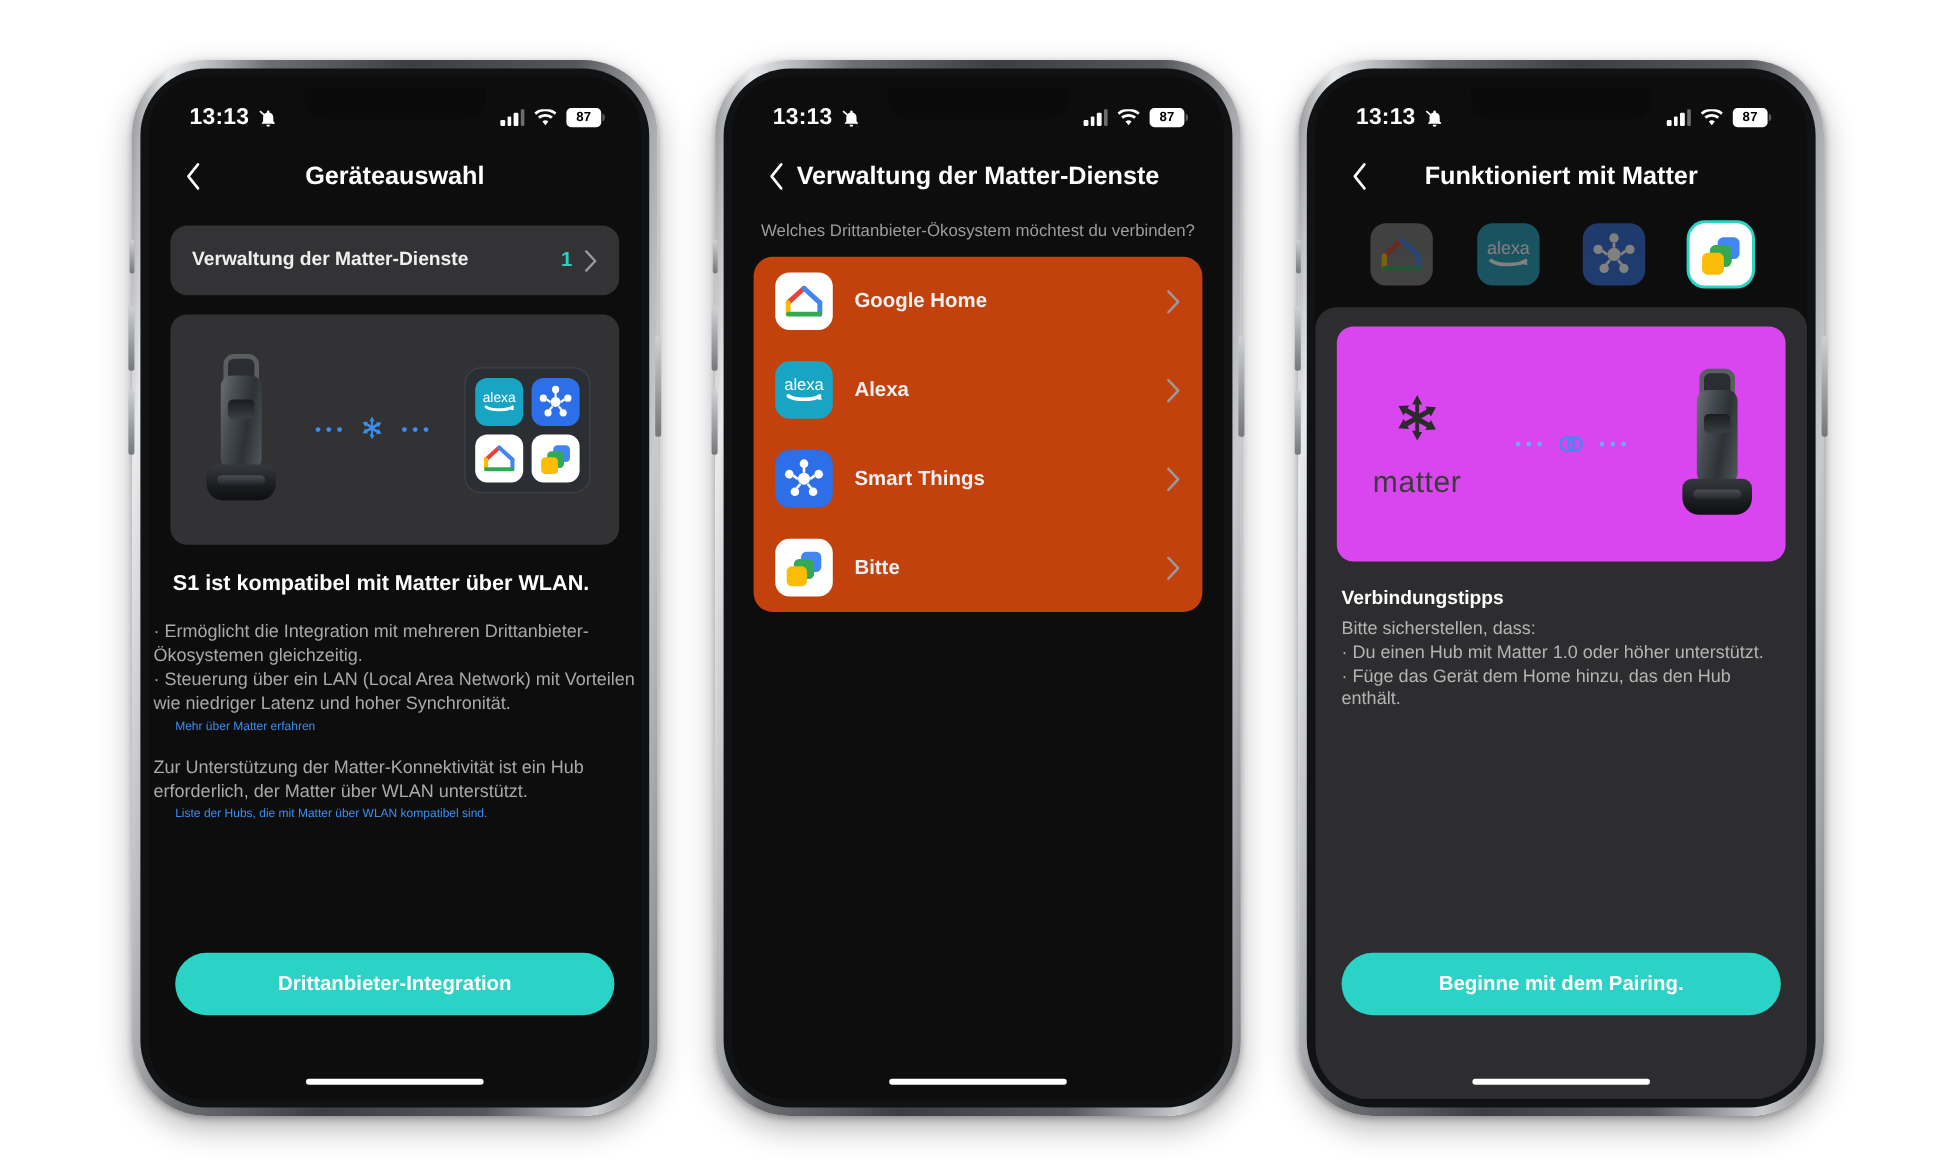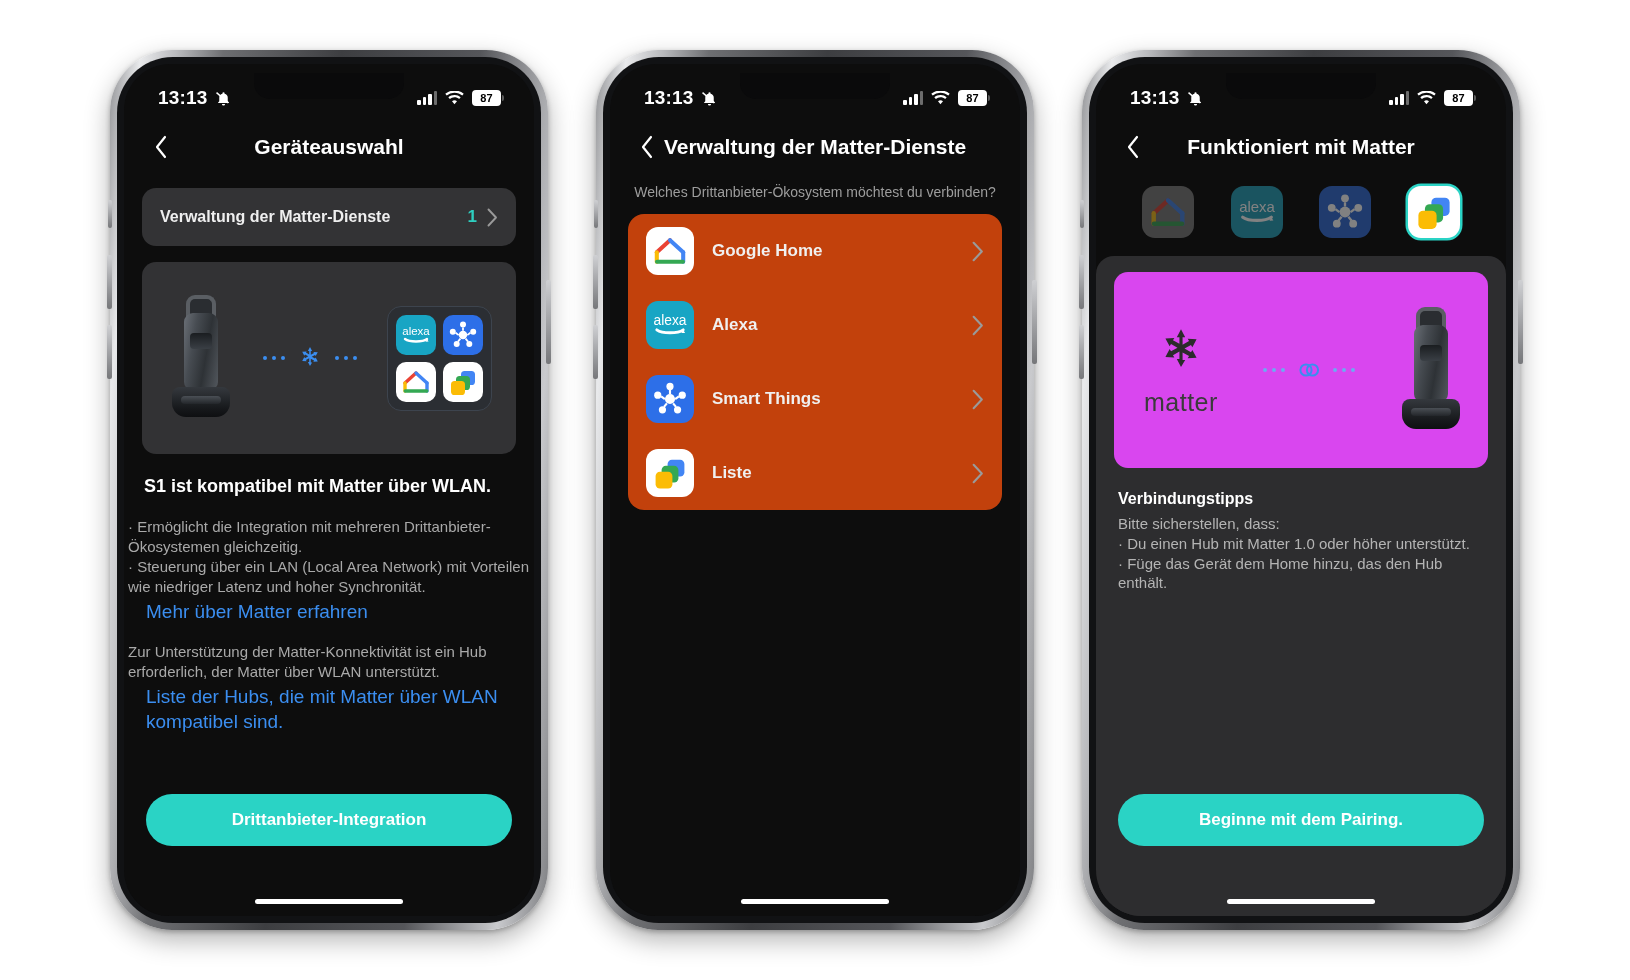--- a/index.html
+++ b/index.html
@@ -103,21 +103,21 @@
     background: #2b2e33; border: 1px solid #3d444e; border-radius: 14px; padding: 8px;
     display: grid; grid-template-columns: repeat(2, 40px); grid-template-rows: repeat(2, 40px); gap: 7px;
   }
   .app-ico { width: 40px; height: 40px; border-radius: 10px; overflow: hidden; position: relative;
     display: flex; align-items: center; justify-content: center; }
 
   
   .compat-title { text-align: left; font-size: 18px; font-weight: bold; margin: 22px 20px 0; }
   .para { color: #a9a9a9; font-size: 15px; line-height: 1.33; margin: 20px 4px 0; }
   .para.tight { margin-top: 18px; }
-  .link { color: #3b8ef0; font-size: 19px; line-height: 1.33; margin: 2px 22px 0; cursor: pointer; }
+  .link { color: #3b8ef0; font-size: 10px; line-height: 1.33; margin: 2px 22px 0; cursor: pointer; }
   .cta-wrap { margin-top: auto; padding: 0 22px 40px; }
   .cta {
     height: 52px; border-radius: 26px; background: #2ad3c5; color: #fff;
     display: flex; align-items: center; justify-content: center;
     font-size: 17px; font-weight: bold; cursor: pointer; border: none; width: 100%;
     font-family: "Liberation Sans", sans-serif;
   }
   .home-ind { height: 30px; display: flex; align-items: center; justify-content: center; flex: 0 0 auto; background: inherit; }
   .home-ind b { display: block; width: 148px; height: 5px; border-radius: 3px; background: #fff; }
 
@@ -403,21 +403,21 @@
           </div>
 
           <div class="list-row">
             <span class="list-ico" style="background:#fff;">
               <svg width="48" height="48" viewBox="0 0 40 40">
                 <rect x="18" y="9" width="14" height="14" rx="3.6" fill="#4285f4"></rect>
                 <rect x="13" y="14" width="14" height="14" rx="3.6" fill="#34a853"></rect>
                 <rect x="8" y="19" width="14" height="14" rx="3.6" fill="#fbbc05"></rect>
               </svg>
             </span>
-            <span class="list-label">Liste</span>
+            <span class="list-label">Bitte</span>
             <span class="chev">
               <svg width="12" height="21" viewBox="0 0 11 19" fill="none" stroke="#9a9a9a" stroke-width="1.9" stroke-linecap="round" stroke-linejoin="round">
                   <path d="M1.5 1.5 9 9.5 1.5 17.5"></path>
                 </svg>
             </span>
           </div>
 
         </div>
       </div>
       <div class="home-ind">

